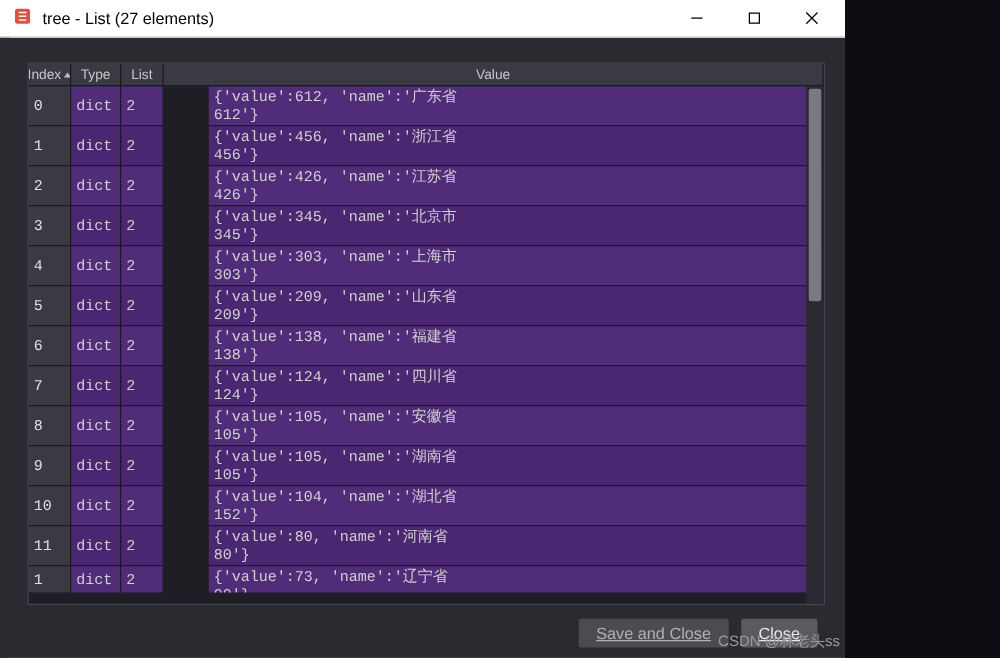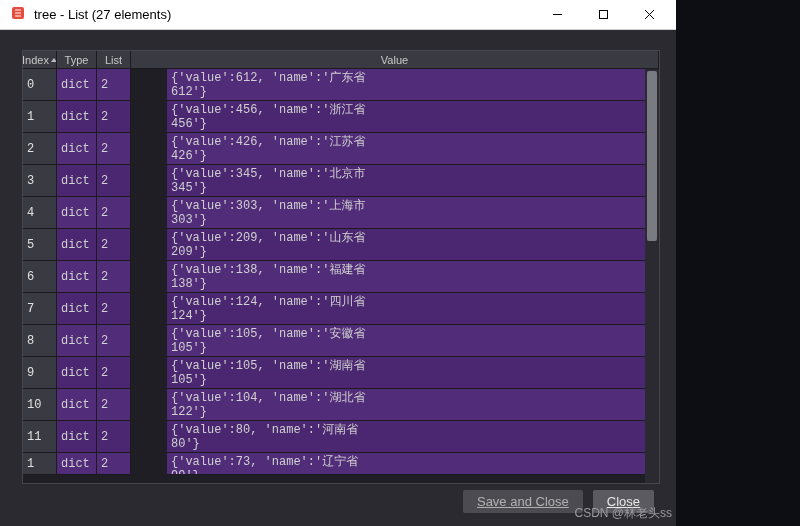--- a/index.html
+++ b/index.html
@@ -141,21 +141,21 @@
     position:absolute; top:18px; right:0; bottom:0; width:14px;
     background: var(--bg-dark);
   }
   .vscroll .thumb {
     position:absolute; left:2px; right:2px; top:2px; height:170px;
     background:#7a7a82; border-radius:2px;
   }
 
   .footer {
     height:34px;
-    display:flex; align-items:center; justify-content:flex-end;
+    display:flex; align-items:flex-end; justify-content:flex-end;
     gap:10px;
     padding-right:6px;
   }
   .btn {
     background: var(--btn-bg);
     color: var(--btn-text);
     padding:4px 14px;
     font-size:13px;
     border-radius:2px;
     text-decoration:underline;
@@ -282,21 +282,21 @@
             <div class="col-type">dict</div>
             <div class="col-size">2</div>
             <div class="col-value">{'value':105, 'name':'湖南省
 105'}</div>
           </div>
           <div class="row">
             <div class="col-idx">10</div>
             <div class="col-type">dict</div>
             <div class="col-size">2</div>
             <div class="col-value">{'value':104, 'name':'湖北省
-122'}</div>
+152'}</div>
           </div>
           <div class="row">
             <div class="col-idx">11</div>
             <div class="col-type">dict</div>
             <div class="col-size">2</div>
             <div class="col-value">{'value':80, 'name':'河南省
 80'}</div>
           </div>
           <div class="row last">
             <div class="col-idx">1</div>

